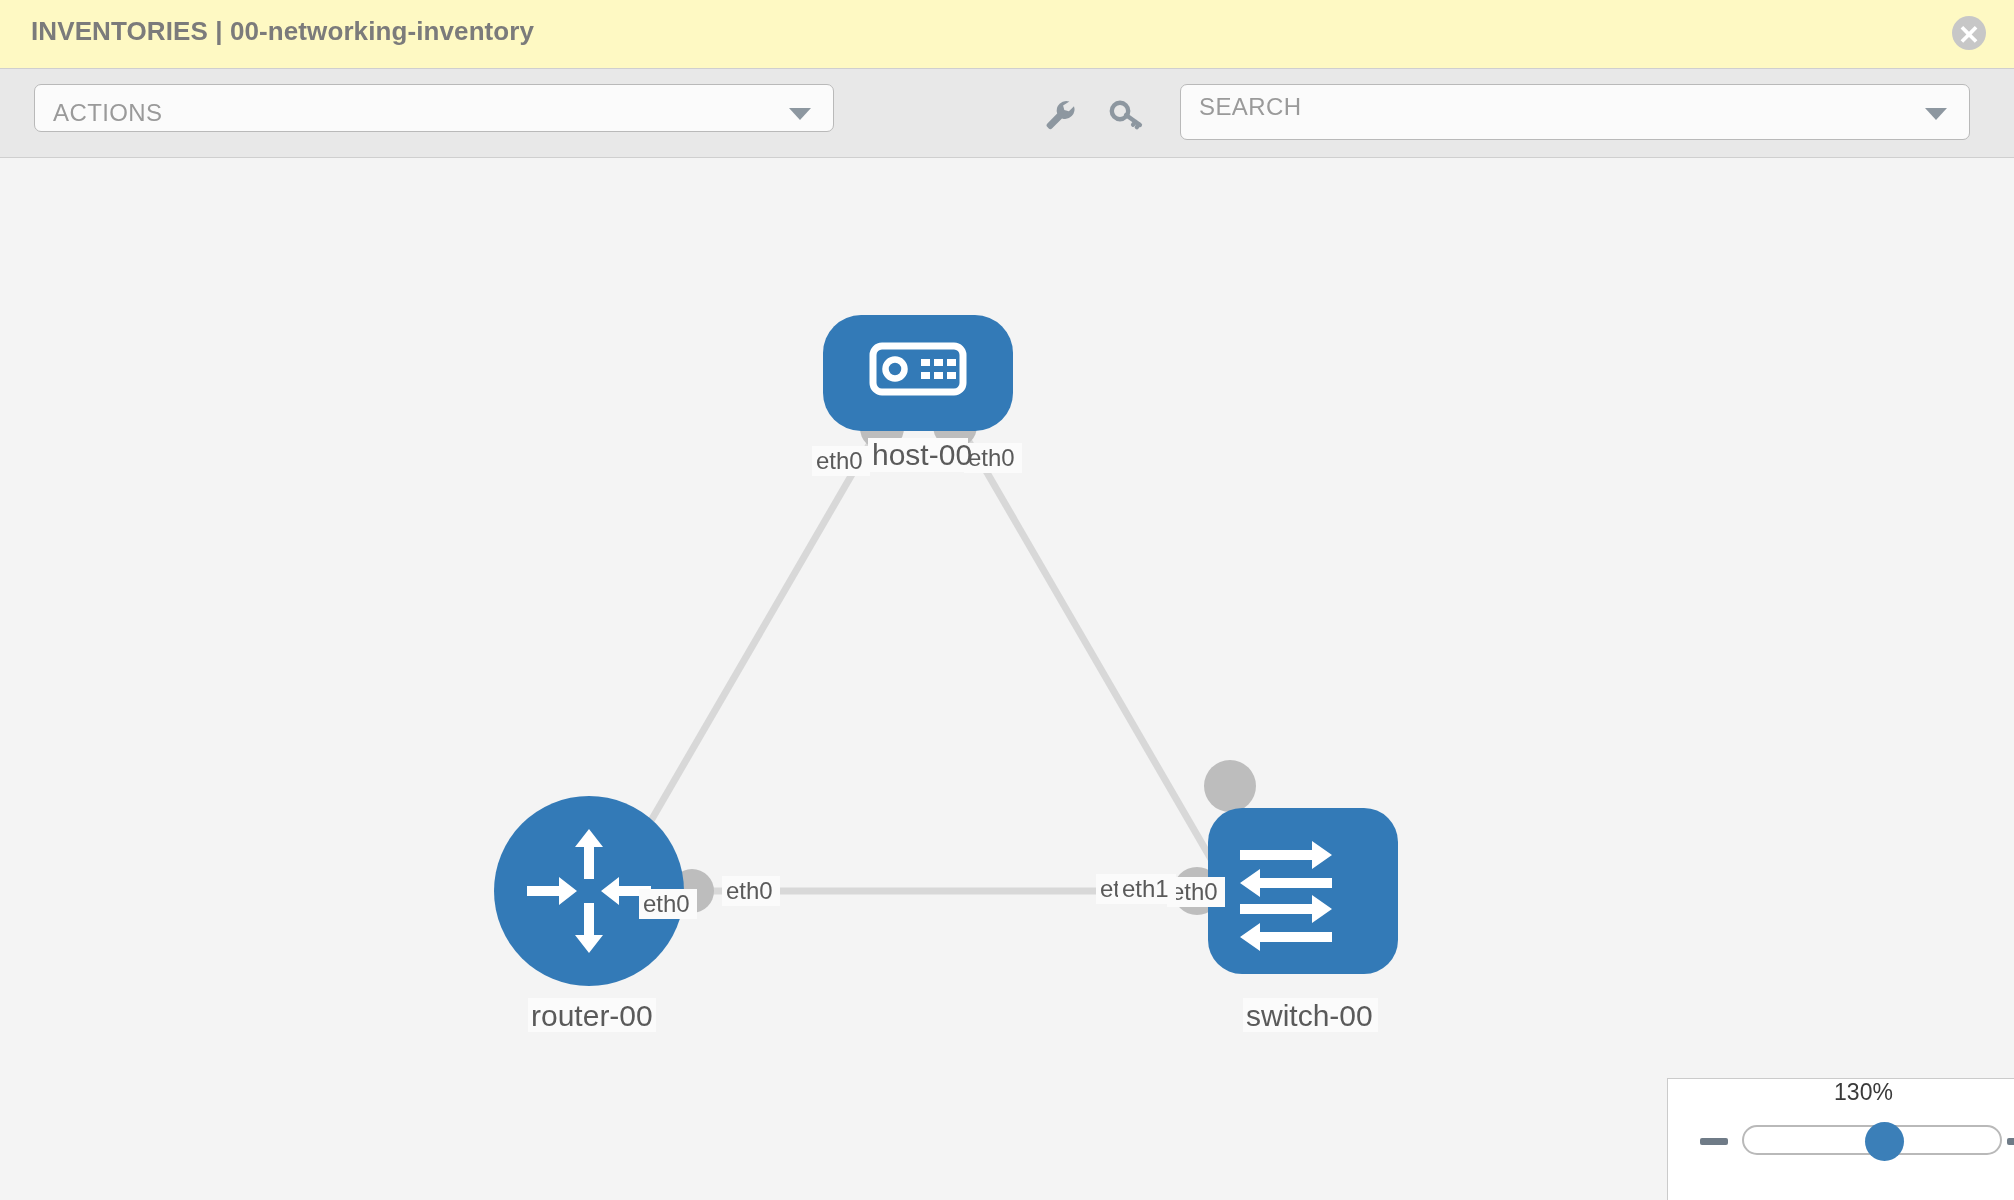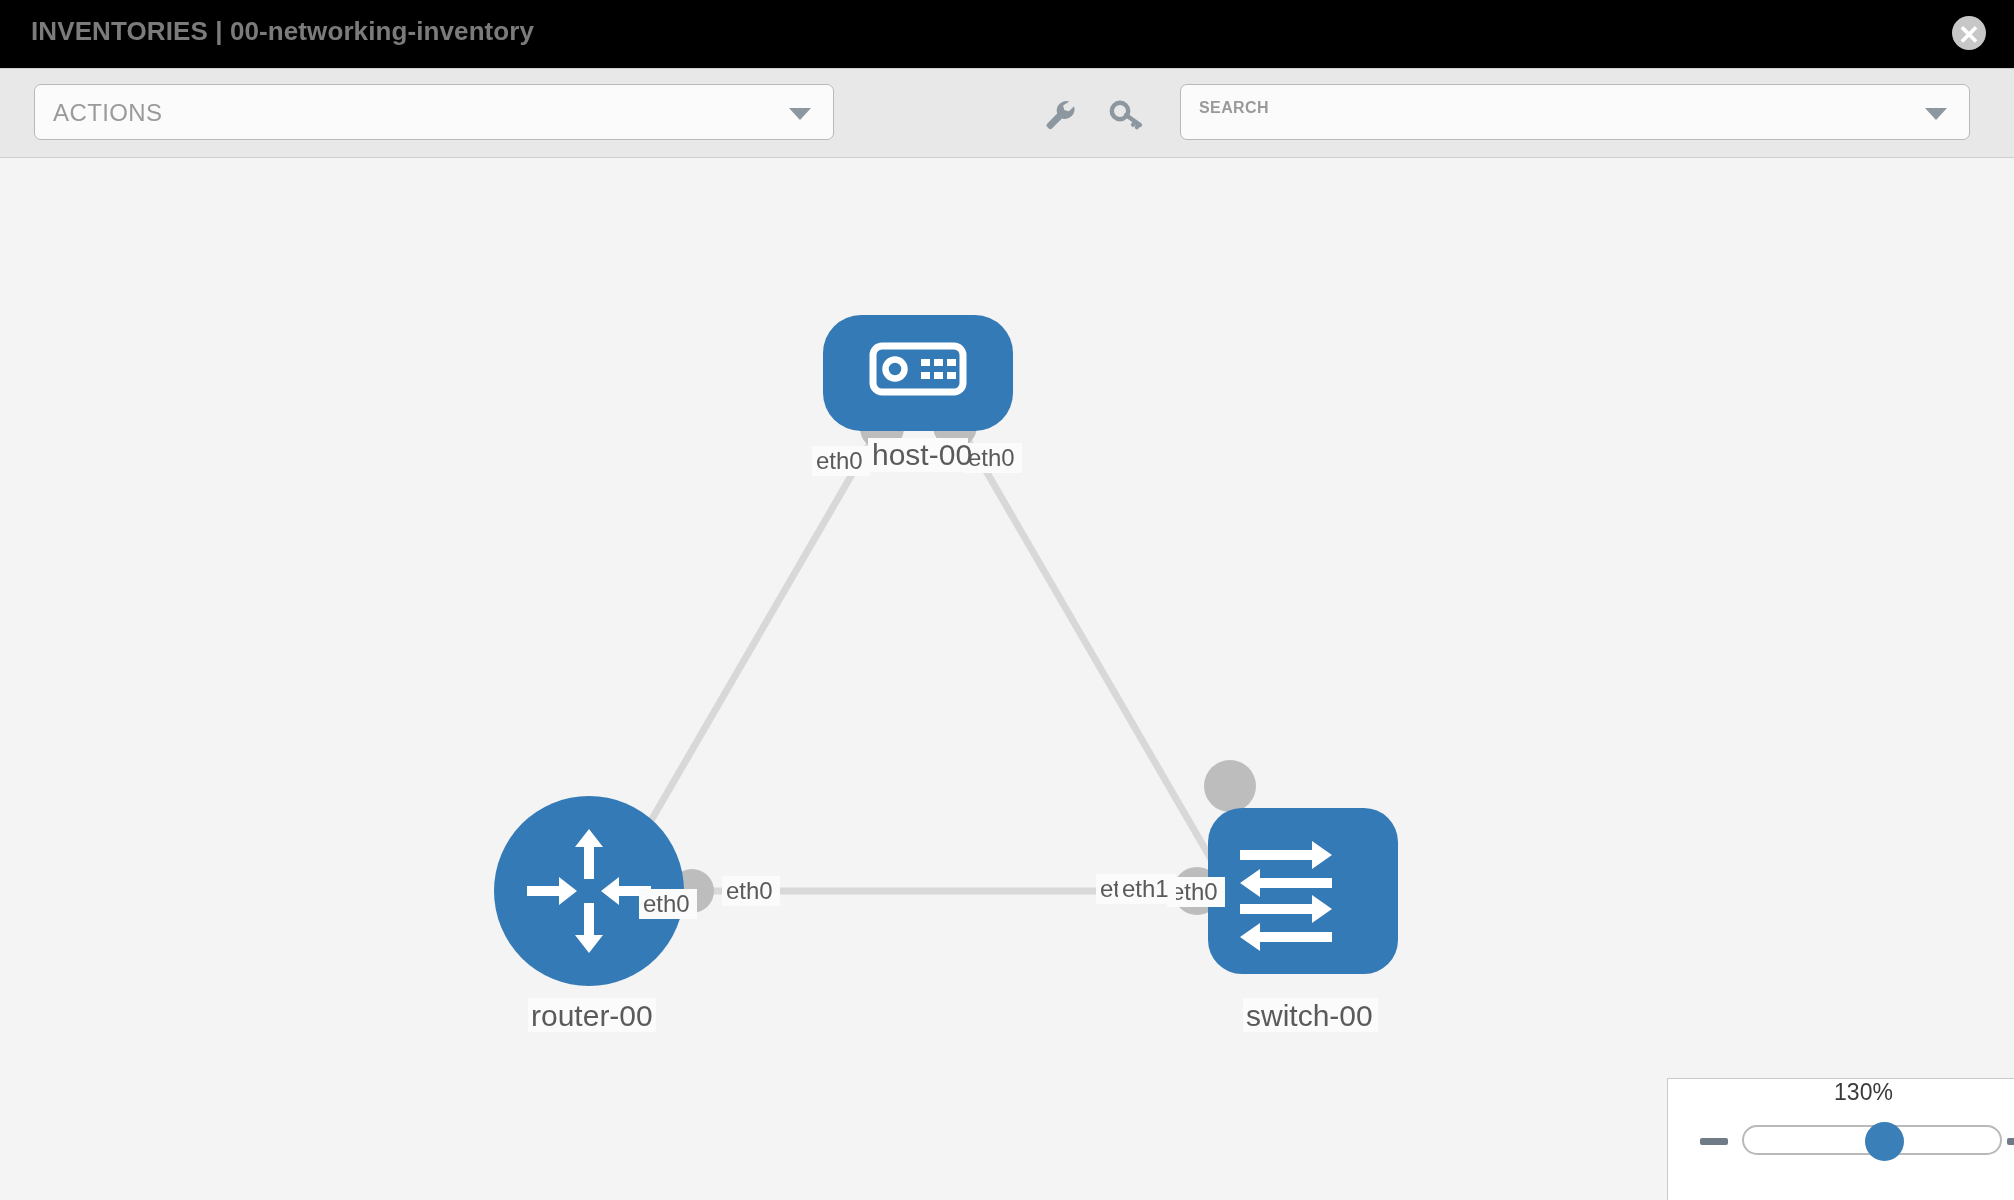--- a/index.html
+++ b/index.html
@@ -20,21 +20,21 @@
     width: 2014px;
     height: 1200px;
   }
 
   
   .header {
     position: absolute;
     top: 0; left: 0;
     width: 2014px;
     height: 72px;
-    background: #000000;
+    background: #fef9c3;
     box-sizing: border-box;
   }
   .page-title {
     position: absolute;
     left: 31px;
     top: 16px;
     font-size: 26px;
     font-weight: bold;
     color: #7b7b7b;
     letter-spacing: 0.1px;
@@ -61,21 +61,21 @@
     background: #e8e8e8;
     border-top: 1px solid #cfcfcf;
     border-bottom: 1px solid #cfcfcf;
     box-sizing: border-box;
   }
   .actions-select {
     position: absolute;
     left: 34px;
     top: 15px;
     width: 800px;
-    height: 56px;
+    height: 48px;
     background: #fbfbfb;
     border: 1px solid #b9b9b9;
     border-radius: 7px;
     box-sizing: border-box;
     cursor: pointer;
   }
   .actions-select .label {
     position: absolute;
     left: 18px;
     top: 14px;
@@ -110,25 +110,24 @@
     height: 56px;
     background: #fbfbfb;
     border: 1px solid #b9b9b9;
     border-radius: 7px;
     box-sizing: border-box;
     cursor: text;
   }
   .search-box .label {
     position: absolute;
     left: 18px;
-    top: 14px;
-    font-size: 16px;
+    top: 8px;
+    font-size: 24px;
     color: #9a9a9a;
     letter-spacing: 0.4px;
-    font-weight: bold;
   }
 
   
   .canvas {
     position: absolute;
     top: 158px; left: 0;
     width: 2014px;
     height: 1042px;
     background: #f4f4f4;
     overflow: hidden;

